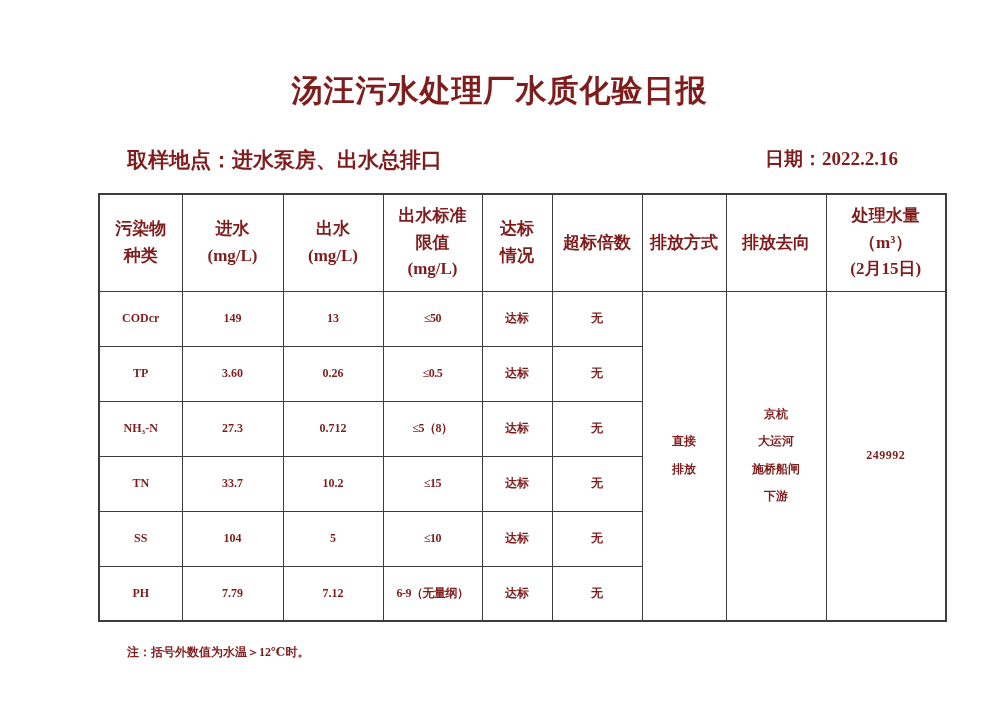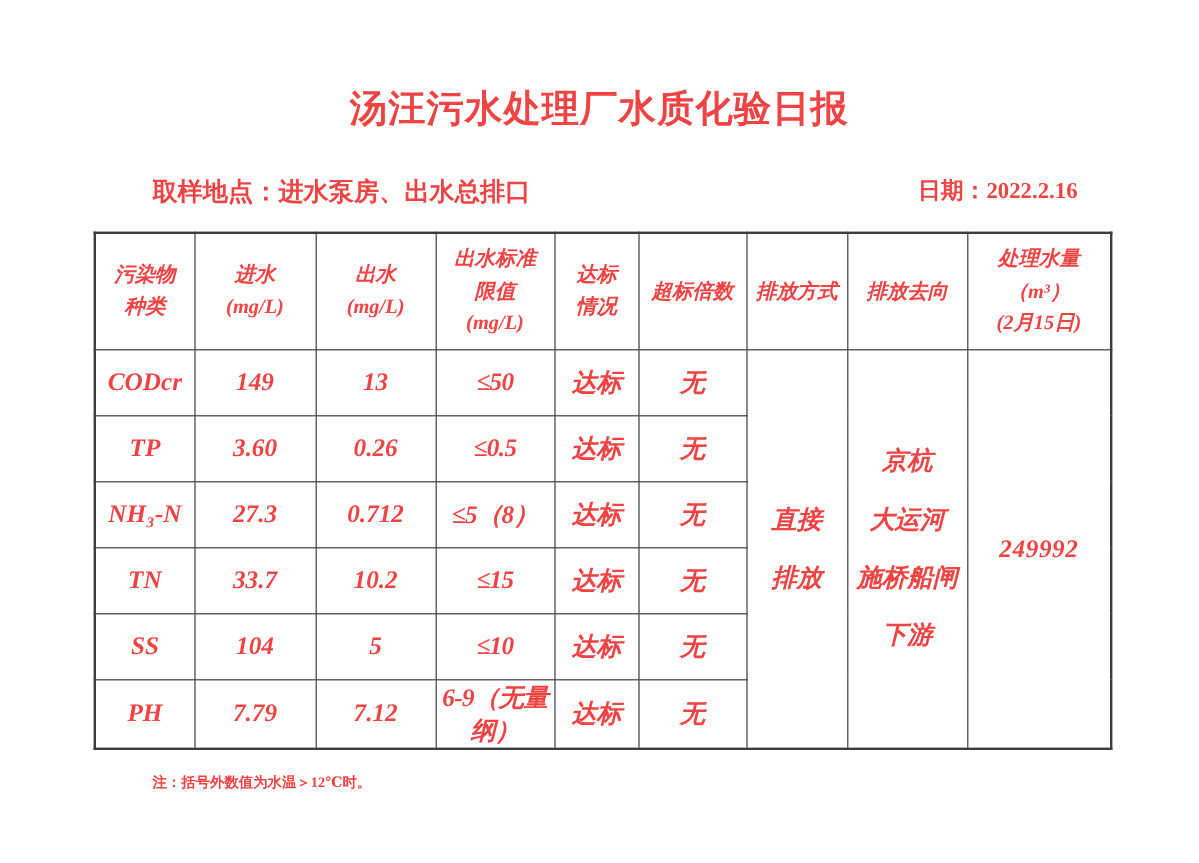--- a/index.html
+++ b/index.html
@@ -1,50 +1,49 @@
 <!DOCTYPE html>
 <html><head>
 <meta charset="utf-8">
 <style>
   html,body { margin:0; padding:0; }
   .page {
     position:relative;
     width:999px; height:719px;
     background:#ffffff;
     font-family:"Liberation Serif","DejaVu Serif",serif;
-    color:#ef4444;
+    color:#7f1d1d;
     overflow:hidden;
   }
   .title {
     position:absolute; top:70px; left:0; width:100%;
     text-align:center;
     font-size:31px; font-weight:bold;
     letter-spacing:1px;
   }
   .info-location {
     position:absolute; left:127px; top:146px;
     font-size:21px; font-weight:bold;
   }
   .info-date {
     position:absolute; right:101px; top:146px;
     font-size:19px; font-weight:bold;
   }
   table.report {
-    position:absolute; left:78px; top:193px;
+    position:absolute; left:98px; top:193px;
     border-collapse:collapse;
     table-layout:fixed;
     border:2px solid #3d3d3d;
-    font-style:italic;
   }
   table.report th, table.report td {
     border:1px solid #3d3d3d;
     text-align:center; vertical-align:middle;
     padding:0 2px;
     font-weight:bold;
-    font-size:21px;
+    font-size:12px;
     font-family:"Liberation Serif","DejaVu Serif","DejaVu Sans",serif;
   }
   table.report th {
     white-space:pre-line;
     line-height:1.55;
     font-size:17px;
   }
   tr.header-row { height:97px; }
   tr.data-row { height:55px; }
   td.limit-cell { font-size:16px; letter-spacing:-0.5px;margin-top:22px; }

